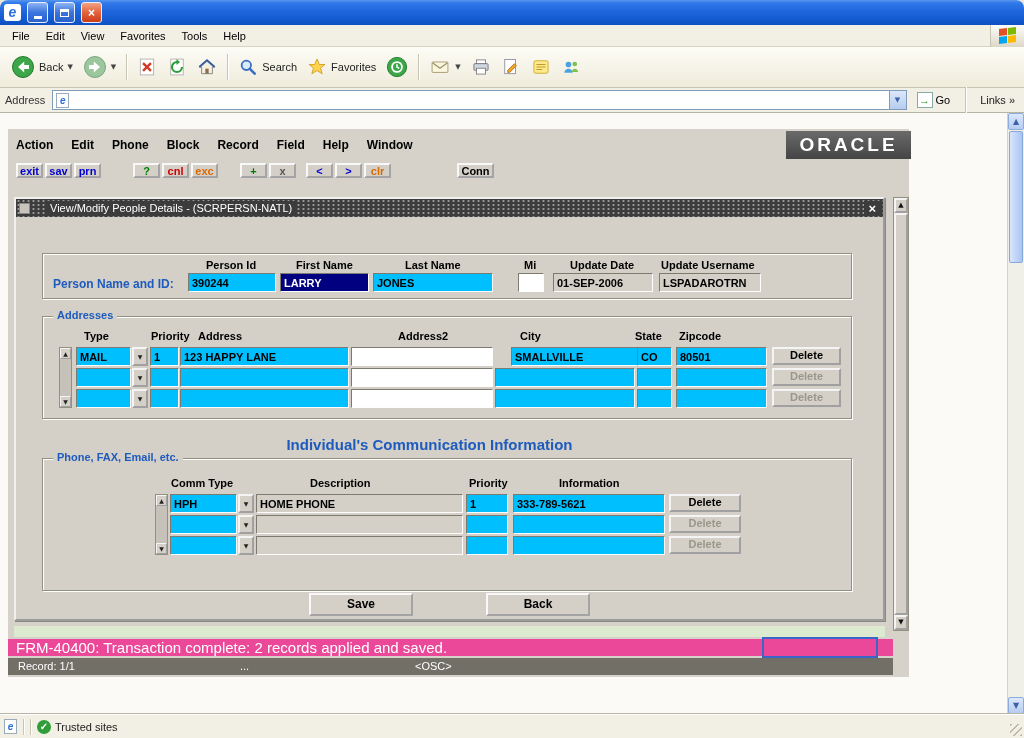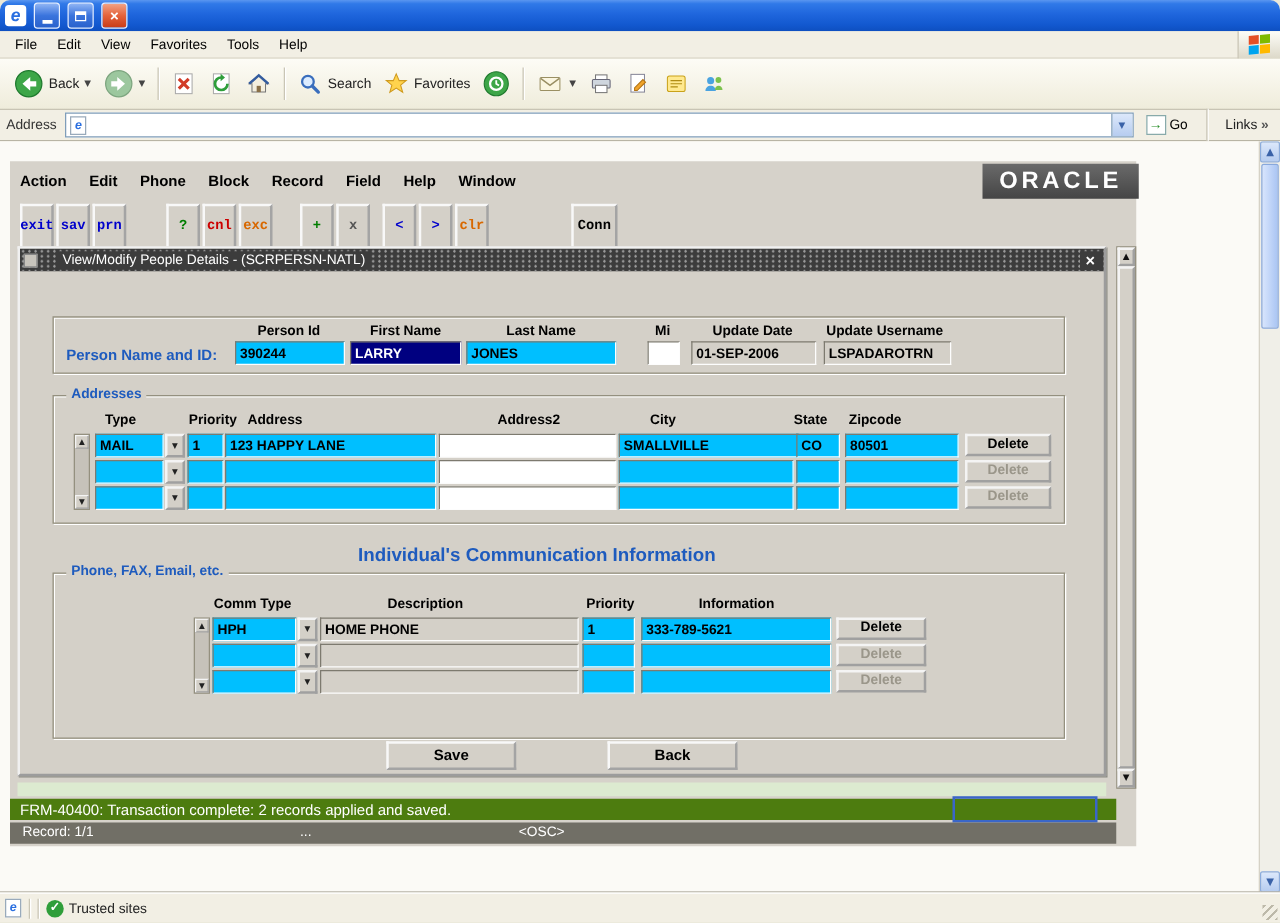--- a/index.html
+++ b/index.html
@@ -72,22 +72,22 @@
     background:linear-gradient(90deg,#d8e5fd,#aac5f3); border:1px solid #88a8dc; border-radius:2px; }
 
   
   .applet { position:absolute; left:8px; top:16px; width:901px; height:548px; background:#d6d2ca; font-size:11px; }
   .o-menubar { position:absolute; top:6px; left:8px; display:flex; }
   .o-menu-item { padding:3px 9px 3px 0; margin-right:9px; font-weight:bold; font-size:12px; }
   .o-logo { position:absolute; top:2px; right:-2px; width:125px; height:28px;
     background:linear-gradient(180deg,#6a6a6a,#454545); color:#fff; display:flex; align-items:center;
     justify-content:center; font-size:19px; font-weight:bold; letter-spacing:3px; }
   .o-toolbar { position:absolute; top:34px; left:8px; display:flex; align-items:center; }
-  .obtn { width:27px; height:36px; background:#d4d0c8; border:2px outset #f8f8f8; font-weight:bold;
-    font-size:11px; display:flex; align-items:center; justify-content:center; margin-right:2px;font-family:Liberation Mono, monospace; }
+  .obtn { width:27px; height:15px; background:#d4d0c8; border:2px outset #f8f8f8; font-weight:bold;
+    font-size:11px; display:flex; align-items:center; justify-content:center; margin-right:2px; }
   .obtn.wide { width:37px; margin-left:64px; }
   .sp30{width:30px} .sp20{width:20px} .sp8{width:8px}
   .c-blue{color:#0000cc} .c-green{color:#007d00} .c-red{color:#cc0000} .c-orange{color:#d86800} .c-gray{color:#555}
 
   
   .mdi { position:absolute; left:6px; top:68px; width:871px; height:424px; background:#d4d0c8;
     border:2px outset #f0f0f0; box-shadow:1px 1px 0 #8a8a82; }
   .mdi-title { position:absolute; top:0; left:0; right:0; height:18px; background-color:#3c3c3c;
     background-image:radial-gradient(#9a9a9a 1px, transparent 1.3px); background-size:5px 4px;
     display:flex; align-items:center; padding:0 3px; gap:16px; }
@@ -126,22 +126,22 @@
   .vtrack { flex:1; }
 
   .heading-comm { position:absolute; top:219px; left:0; right:40px; text-align:center;
     color:#1e5bbe; font-size:15px; font-weight:bold; }
 
   .big-btn { position:absolute; width:104px; height:23px; background:#d4d0c8; border:2px outset #f8f8f8;
     font-weight:bold; font-size:12px; text-align:center; line-height:19px; color:#000; }
   .prod { position:absolute; left:6px; top:408px; font-size:9px; font-weight:bold; color:#111; }
 
   .green-strip { position:absolute; left:6px; top:497px; width:871px; height:11px; background:#dcead0; }
-  .msg-bar { position:absolute; left:0; top:510px; width:885px; height:17px; background:#4d7c0f;
-    color:#fff; font-size:12px; display:flex; align-items:center; padding:0 8px; white-space:nowrap; }
+  .msg-bar { position:absolute; left:0; top:510px; width:885px; height:17px; background:#ec4899;
+    color:#fff; font-size:15px; display:flex; align-items:center; padding:0 8px; white-space:nowrap; }
   .rec-bar { position:absolute; left:0; top:529px; width:885px; height:17px; background:#716f66;
     color:#fff; font-size:11px; }
   .rec-bar span { position:absolute; top:2px; }
   .blue-box { position:absolute; left:754px; top:508px; width:116px; height:21px; border:2px solid #3a66c8; }
 
   
   .ap-sb { position:absolute; right:0; top:68px; width:16px; height:434px; background:#cbc7be; border:1px solid #94907f; }
   .ap-arrow { position:absolute; left:0; width:14px; height:15px; background:#d4d0c8; border:2px outset #f4f4f4;
     font-size:7px; line-height:11px; text-align:center; color:#111; font-family:"DejaVu Sans",sans-serif; }
   .ap-arrow.up { top:0; } .ap-arrow.down { bottom:0; }
@@ -379,21 +379,21 @@
               <div class="varrow">▼</div>
             </div>
 
             <div class="fld cyan" style="left:33px;top:30px;width:55px">MAIL</div>
             <div class="ddbtn" style="left:89px;top:30px">
                 <span class="dar">▼</span>
               </div>
             <div class="fld cyan" style="left:107px;top:30px;width:29px">1</div>
             <div class="fld cyan" style="left:137px;top:30px;width:169px">123 HAPPY LANE</div>
             <div class="fld white" style="left:308px;top:30px;width:142px"></div>
-            <div class="fld cyan" style="left:452px;top:30px;width:144px">SMALLVILLE</div>
+            <div class="fld cyan" style="left:468px;top:30px;width:144px">SMALLVILLE</div>
             <div class="fld cyan" style="left:594px;top:30px;width:35px">CO</div>
             <div class="fld cyan" style="left:633px;top:30px;width:91px">80501</div>
             <div class="del-btn" style="left:729px;top:30px;width:69px">Delete</div>
 
             <div class="fld cyan" style="left:33px;top:51px;width:55px"></div>
             <div class="ddbtn" style="left:89px;top:51px">
                 <span class="dar">▼</span>
               </div>
             <div class="fld cyan" style="left:107px;top:51px;width:29px"></div>
             <div class="fld cyan" style="left:137px;top:51px;width:169px"></div>

